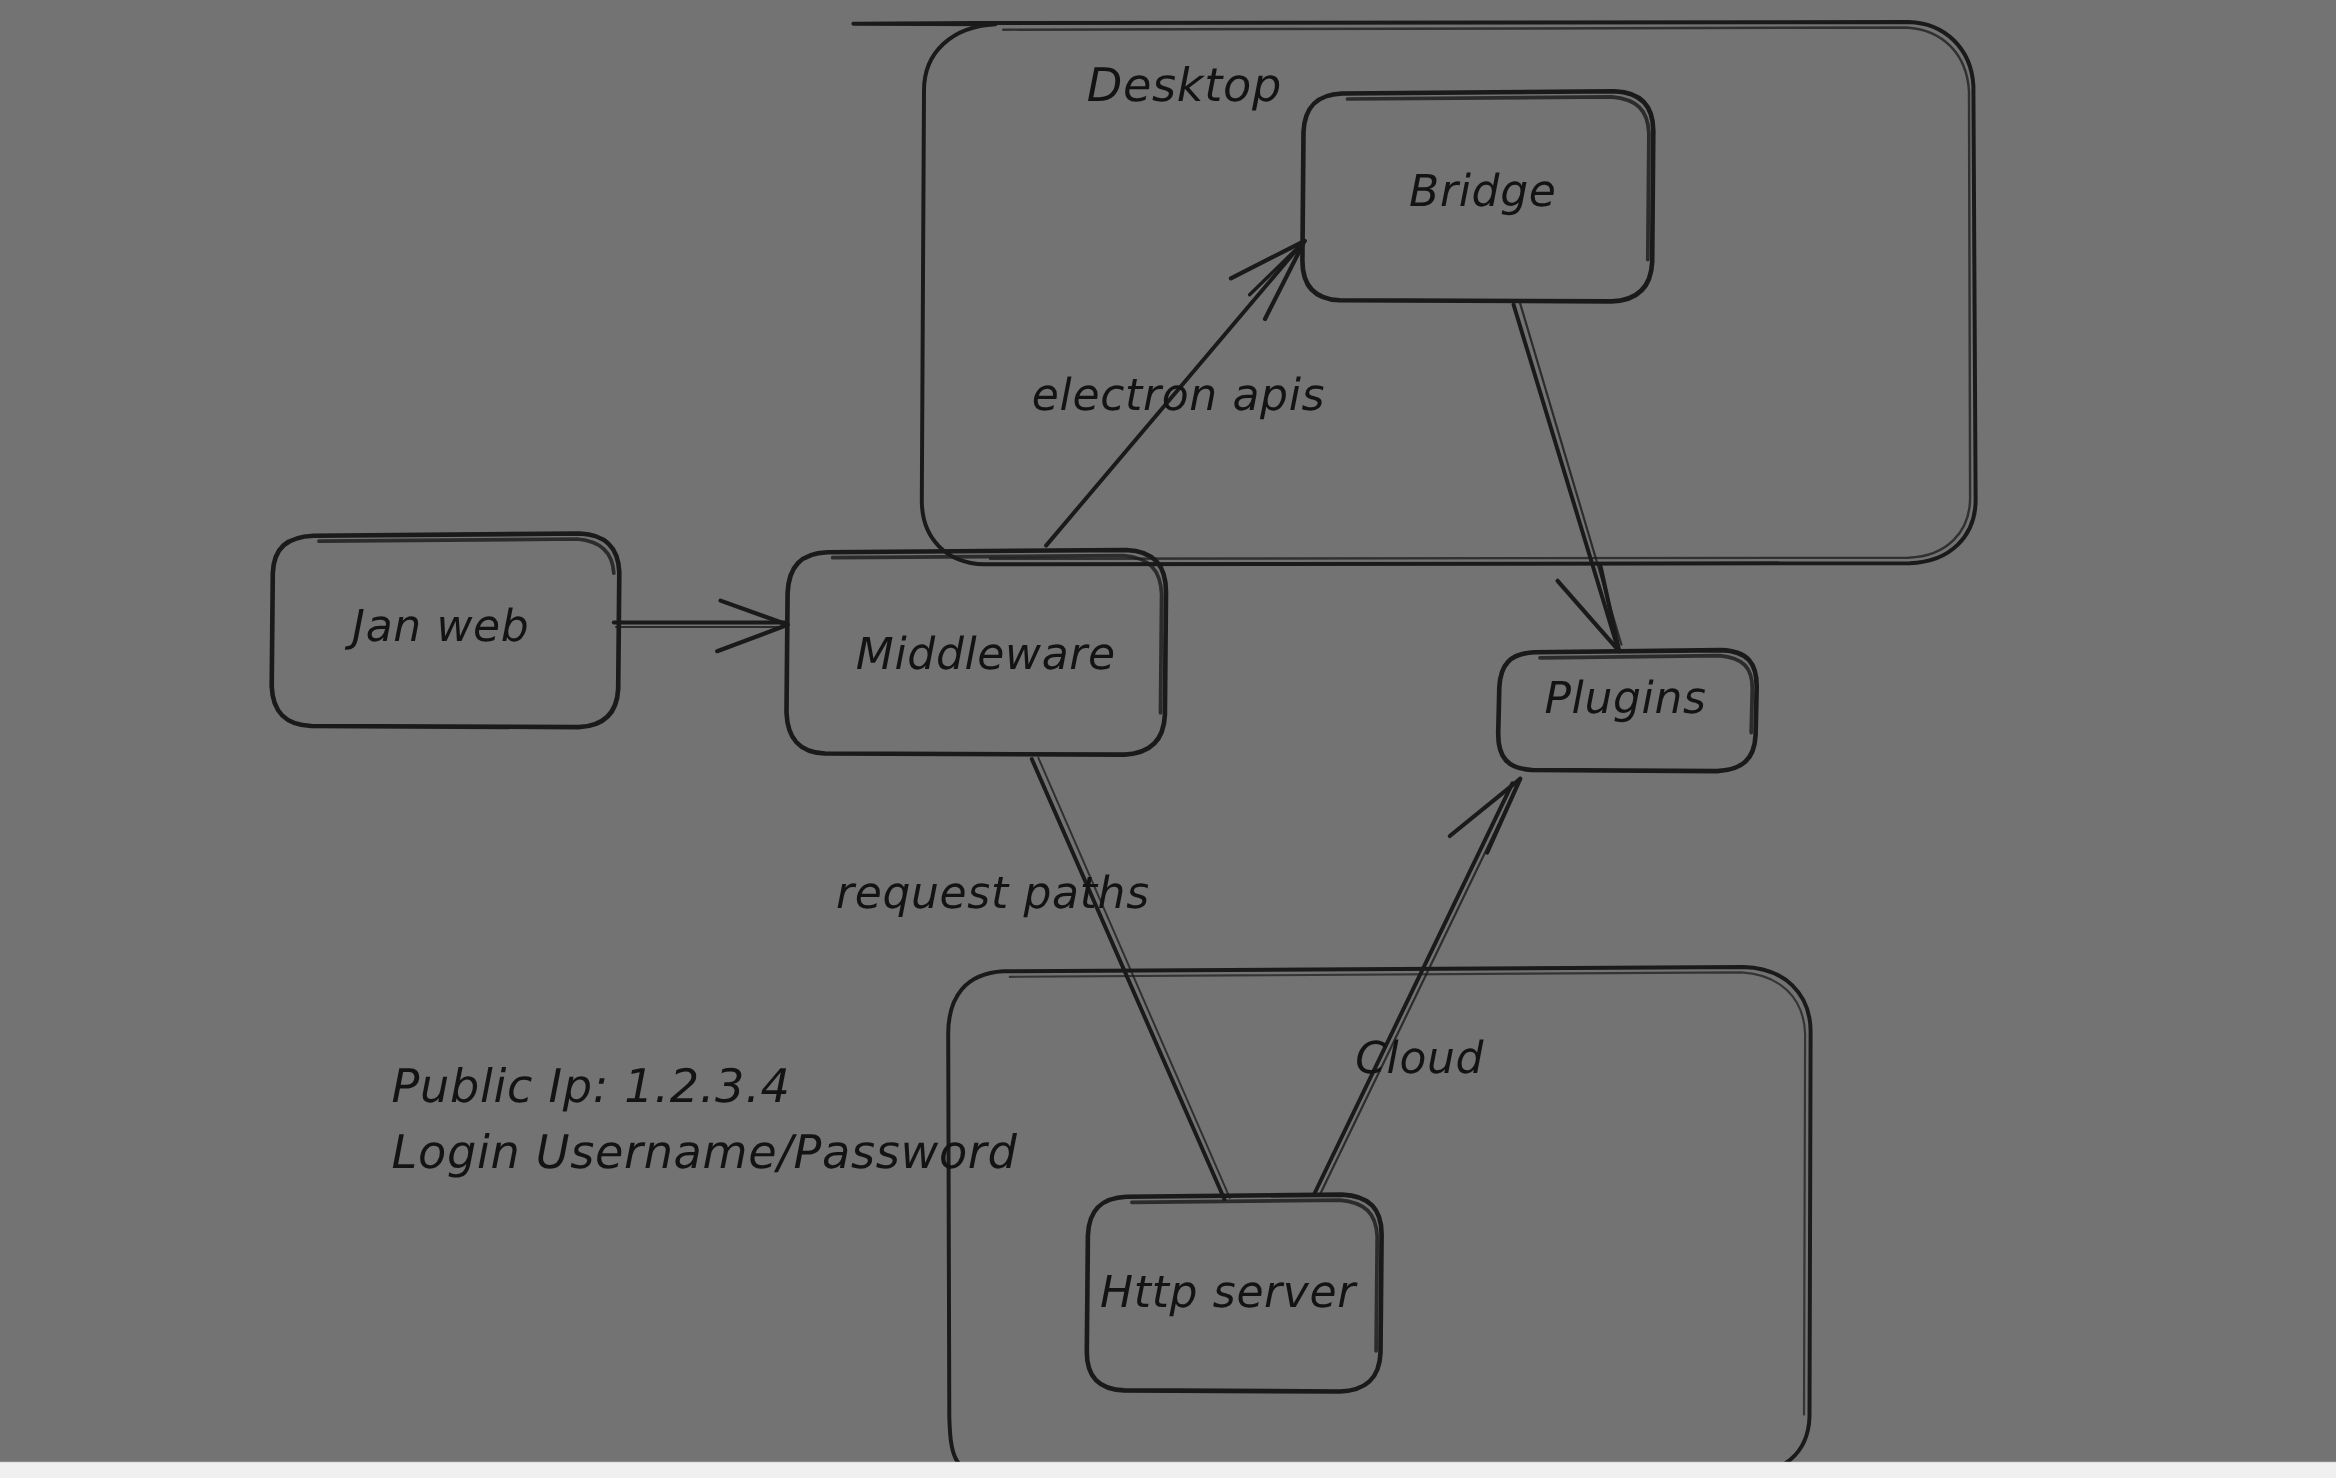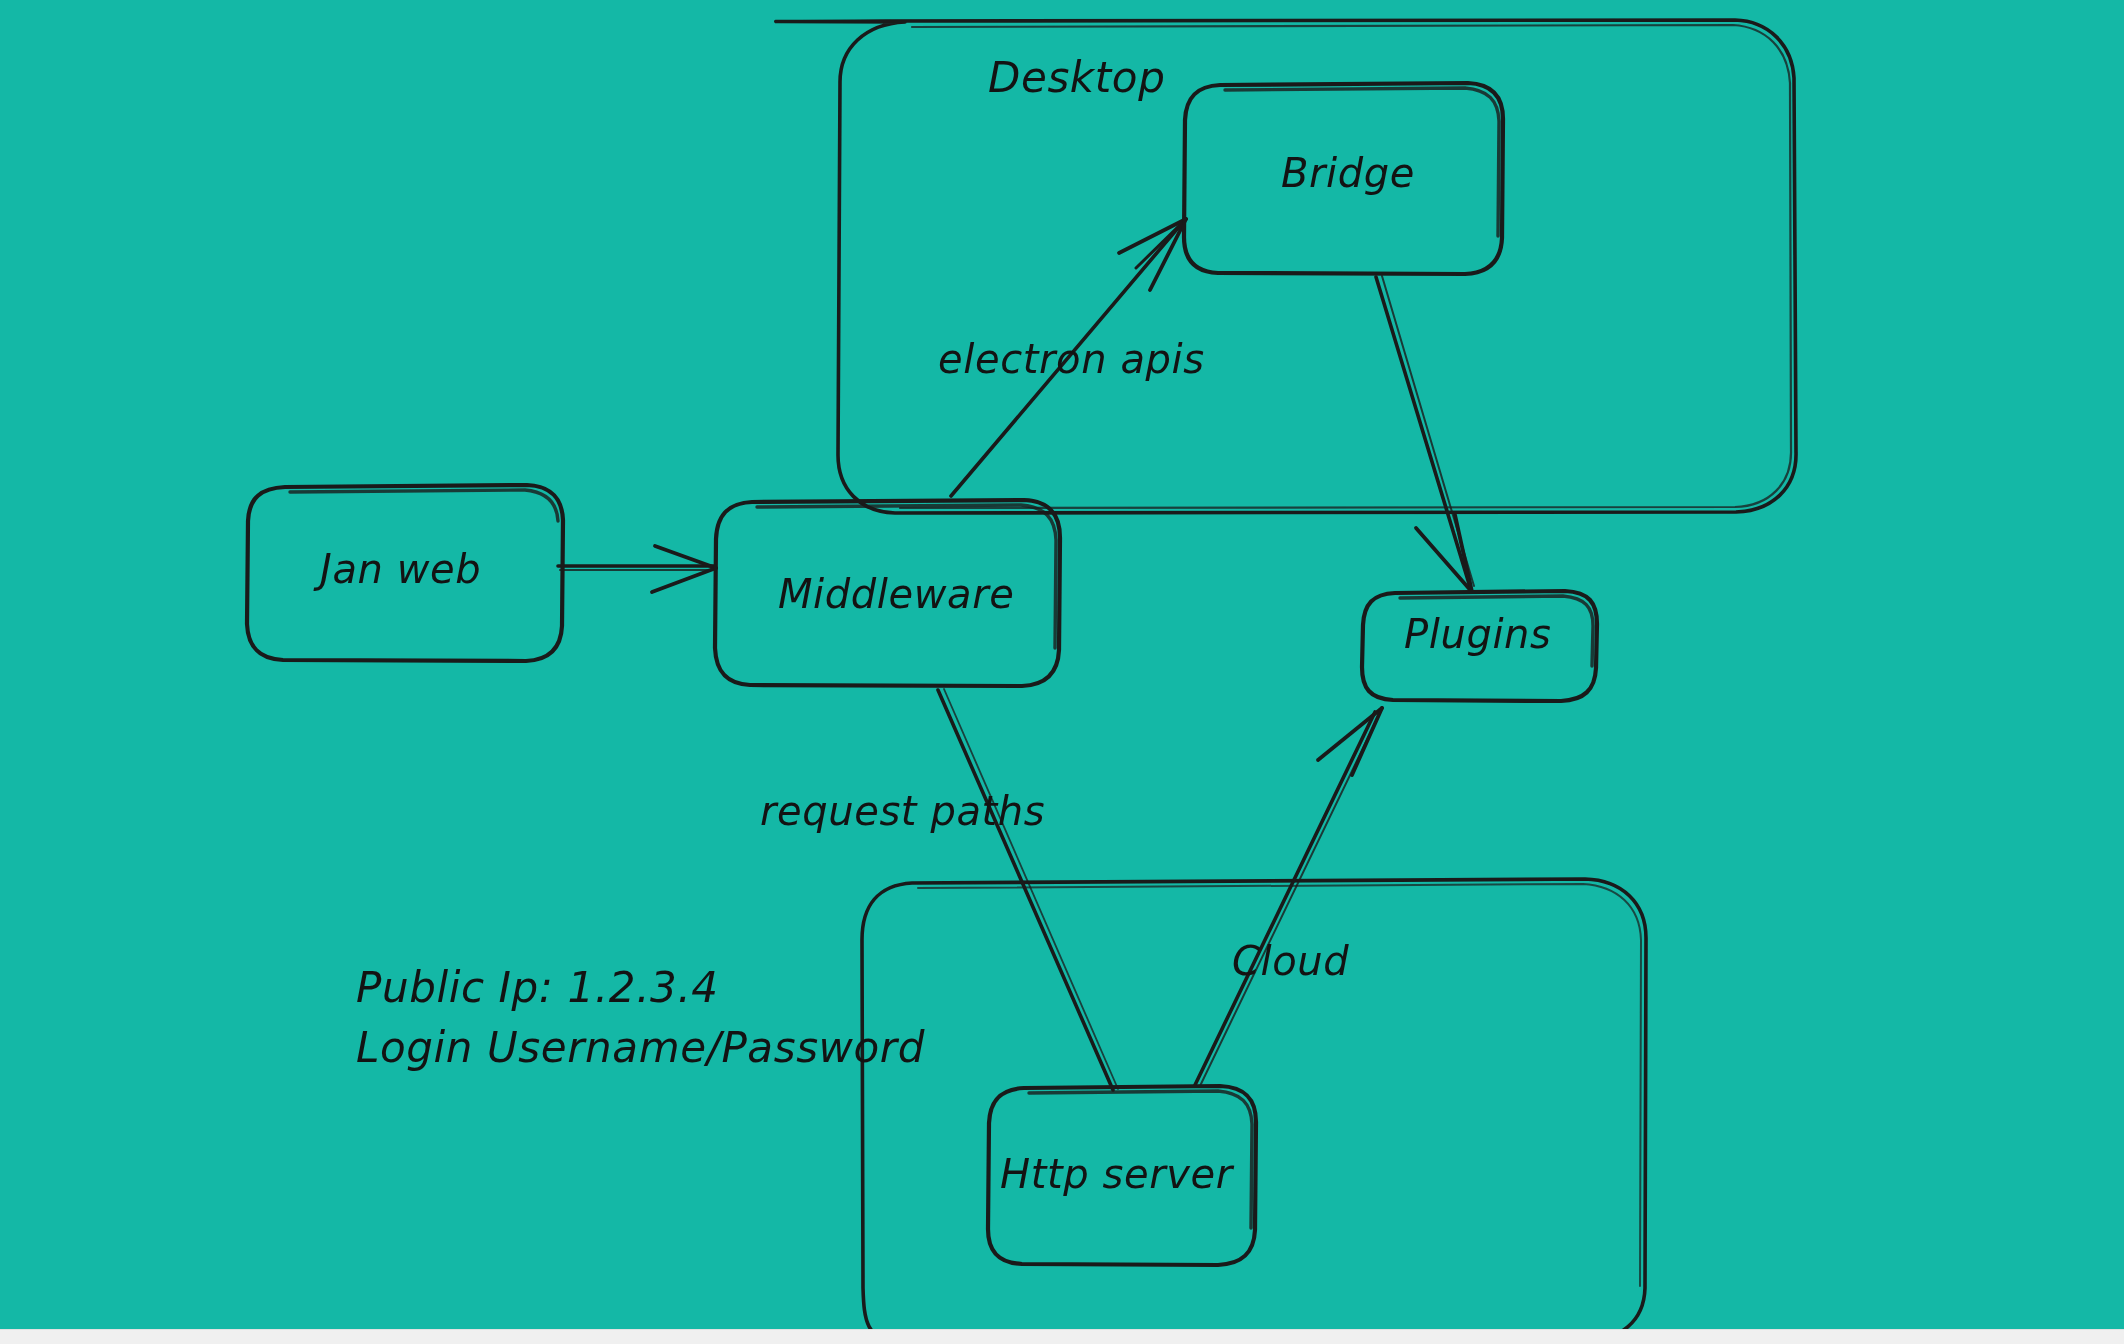--- a/index.html
+++ b/index.html
@@ -9,21 +9,21 @@
     background: #ffffff;
     width: 2124px;
     height: 1344px;
     overflow: hidden;
     font-family: "DejaVu Sans", sans-serif;
   }
   #canvas-root {
     position: relative;
     width: 2124px;
     height: 1344px;
-    background: #14b8a6;
+    background: #737373;
   }
   #diagram-svg {
     position: absolute;
     top: 0;
     left: 0;
     width: 2124px;
     height: 1344px;
     display: block;
   }
   .sketch-stroke {

